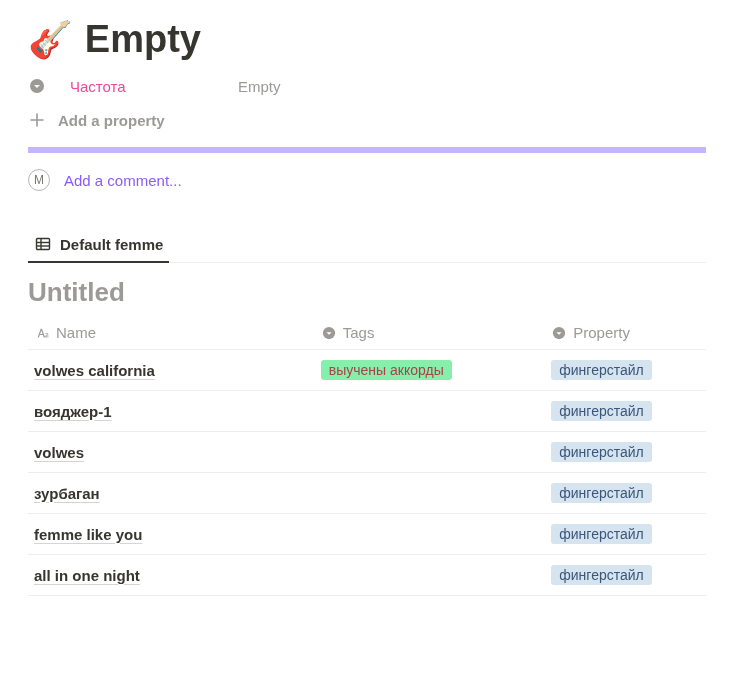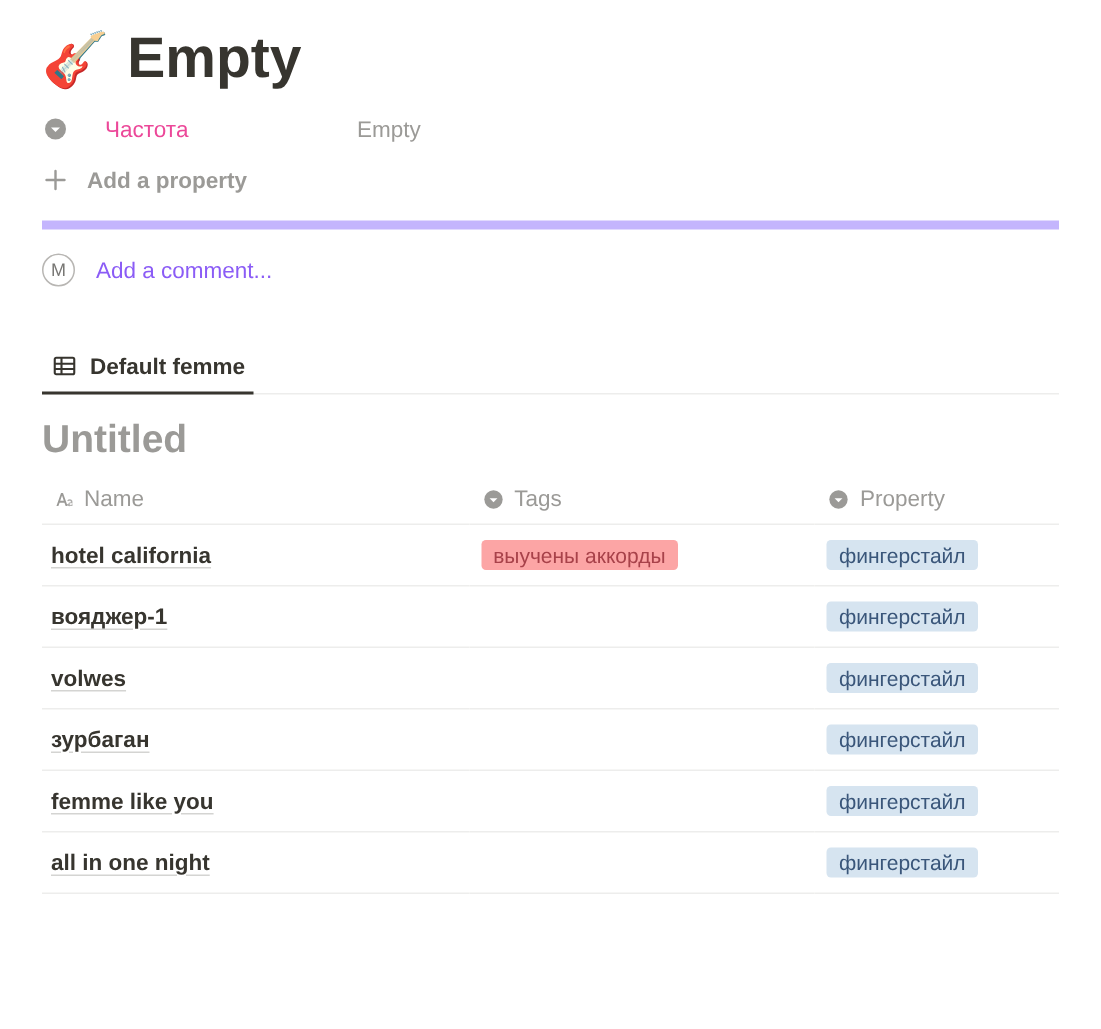--- a/index.html
+++ b/index.html
@@ -159,21 +159,21 @@
       text-underline-offset: 3px;
     }
     .tag {
       display: inline-block;
       padding: 2px 8px;
       border-radius: 3px;
       font-size: 14px;
       white-space: nowrap;
     }
     .tag-red {
-      background: #fca5a5;
+      background: #86efac;
       color: #a8424a;
     }
     .tag-blue {
       background: #d6e4f0;
       color: #3a567a;
     }
     .col-name { width: 42%; }
     .col-tags { width: 34%; }
     .col-prop { width: 24%; }
     svg { display: block; }
@@ -262,21 +262,21 @@
                 <path fill="#fff" d="M5 7l3 3 3-3z"></path>
               </svg>
           </span>
           <span>Property</span>
         </div>
       </th>
     </tr>
   </thead>
   <tbody id="table-body">
       <tr>
-        <td class="name-cell">hotel california</td>
+        <td class="name-cell">volwes california</td>
         <td><span class="tag tag-red">выучены аккорды</span></td>
         <td><span class="tag tag-blue">фингерстайл</span></td>
       </tr>
       <tr>
         <td class="name-cell">вояджер-1</td>
         <td></td>
         <td><span class="tag tag-blue">фингерстайл</span></td>
       </tr>
       <tr>
         <td class="name-cell">volwes</td>

